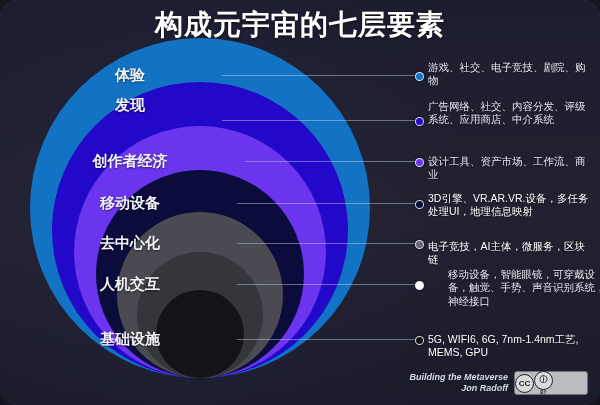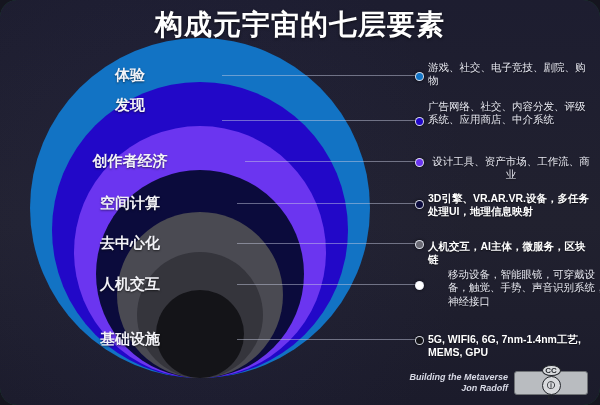--- a/index.html
+++ b/index.html
@@ -79,21 +79,21 @@
   .desc {
     position: absolute;
     left: 428px;
     width: 166px;
     font-size: 10.5px;
     line-height: 1.28;
     color: #e8e9f2;
     text-shadow: 0 1px 1px rgba(0,0,0,0.5);
   }
   .desc.bold {
-    font-weight: 700;
+    font-weight: 400;
     color: #ffffff;
   }
   
   #attribution {
     position: absolute;
     right: 92px;
     bottom: 11px;
     text-align: right;
     font-size: 9px;
     font-style: italic;
@@ -104,23 +104,22 @@
   #cc-badge {
     position: absolute;
     right: 12px;
     bottom: 10px;
     width: 72px;
     height: 22px;
     background: #b9bcc0;
     border-radius: 3px;
     display: flex;
     align-items: center;
-    justify-content: center;
+    justify-content: flex-start;
     border: 1px solid #6f7276;
-    flex-direction: column;
   }
   .cc-glyph {
     width: 17px;
     height: 17px;
     border-radius: 50%;
     border: 1.6px solid #22252a;
     color: #22252a;
     font-size: 8px;
     font-weight: 700;
     display: flex;
@@ -163,40 +162,40 @@
   <div id="layer-layer">
       <div class="layer-label" style="top: 66px;">体验</div>
       <div class="connector" style="top: 75px; left: 222px; width: 196px;"></div>
       <div class="dot" style="top: 72px; left: 415px; background: rgb(18, 115, 196); border: 1.5px solid rgba(235, 238, 250, 0.9);"></div>
       <div class="layer-label" style="top: 96px;">发现</div>
       <div class="connector" style="top: 120px; left: 222px; width: 196px;"></div>
       <div class="dot" style="top: 117px; left: 415px; background: rgb(34, 8, 200); border: 1.5px solid rgba(235, 238, 250, 0.9);"></div>
       <div class="layer-label" style="top: 152px;">创作者经济</div>
       <div class="connector" style="top: 161px; left: 245px; width: 173px;"></div>
       <div class="dot" style="top: 158px; left: 415px; background: rgb(107, 53, 240); border: 1.5px solid rgba(235, 238, 250, 0.9);"></div>
-      <div class="layer-label" style="top: 194px;">空间计算</div>
+      <div class="layer-label" style="top: 194px;">移动设备</div>
       <div class="connector" style="top: 203px; left: 237px; width: 181px;"></div>
       <div class="dot" style="top: 200px; left: 415px; background: rgb(11, 11, 60); border: 1.5px solid rgba(235, 238, 250, 0.9);"></div>
       <div class="layer-label" style="top: 234px; font-family: Liberation Serif, serif;">去中心化</div>
       <div class="connector" style="top: 243px; left: 237px; width: 181px;"></div>
       <div class="dot" style="top: 240px; left: 415px; background: rgb(106, 106, 116); border: 1.5px solid rgba(235, 238, 250, 0.9);"></div>
       <div class="layer-label" style="top: 275px;">人机交互</div>
       <div class="connector" style="top: 284px; left: 237px; width: 181px;"></div>
       <div class="dot" style="top: 281px; left: 415px; background: rgb(255, 255, 255); border: 1.5px solid rgba(235, 238, 250, 0.9);"></div>
       <div class="layer-label" style="top: 330px;">基础设施</div>
       <div class="connector" style="top: 339px; left: 237px; width: 181px;"></div>
       <div class="dot" style="top: 336px; left: 415px; background: rgb(20, 20, 24); border: 1.5px solid rgba(235, 238, 250, 0.9);"></div>
     </div>
 
   <div id="desc-layer">
       <div class="desc" style="top: 61px;">游戏、社交、电子竞技、剧院、购物</div>
       <div class="desc" style="top: 88px; margin-top: 12px;">广告网络、社交、内容分发、评级系统、应用商店、中介系统</div>
-      <div class="desc" style="top: 155px; text-align: center;">设计工具、资产市场、工作流、商业</div>
+      <div class="desc" style="top: 155px;">设计工具、资产市场、工作流、商业</div>
       <div class="desc bold" style="top: 192px;">3D引擎、VR.AR.VR.设备，多任务处理UI，地理信息映射</div>
-      <div class="desc bold" style="top: 240px;">人机交互，AI主体，微服务，区块链</div>
+      <div class="desc bold" style="top: 240px;">电子竞技，AI主体，微服务，区块链</div>
       <div class="desc" style="top: 268px; margin-left: 20px;">移动设备，智能眼镜，可穿戴设备，触觉、手势、声音识别系统，神经接口</div>
       <div class="desc bold" style="top: 333px;">5G, WIFI6, 6G, 7nm-1.4nm工艺, MEMS, GPU</div>
     </div>
 
   <div id="attribution">
     <div>Building the Metaverse</div>
     <div>Jon Radoff</div>
   </div>
 
   <div id="cc-badge">

